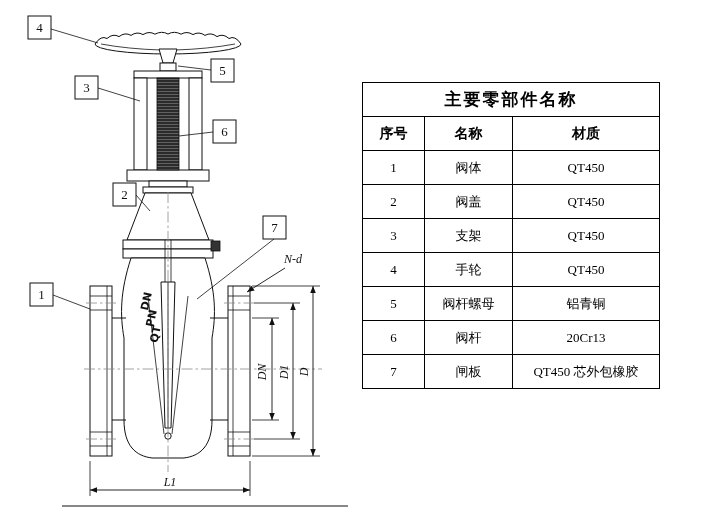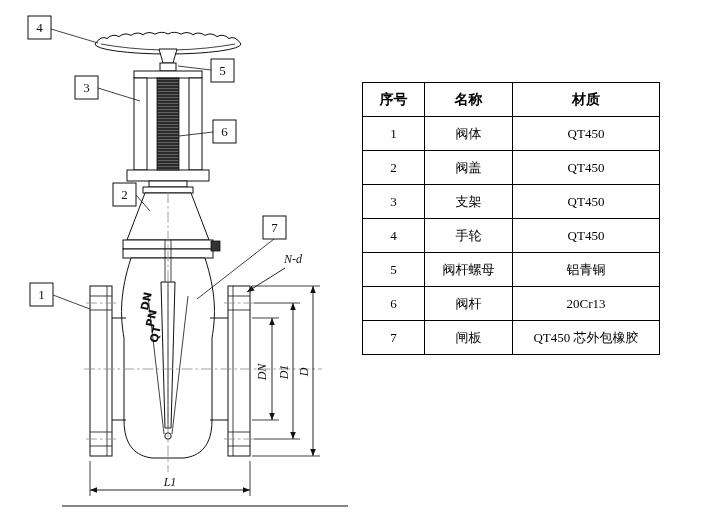--- a/index.html
+++ b/index.html
@@ -197,20 +197,23 @@
   </svg>
 
   <div class="parts-table-wrap">
     <table>
       <colgroup>
           <col class="c1">
           <col class="c2">
           <col class="c3">
         </colgroup>
       <tbody>
+        <tr>
+          <td colspan="3" class="title-cell">主要零部件名称</td>
+        </tr>
         <tr class="header-row">
           <th>序号</th>
           <th>名称</th>
           <th>材质</th>
         </tr>
         <tr class="data-row">
           <td>1</td>
           <td>阀体</td>
           <td>QT450</td>
         </tr>

